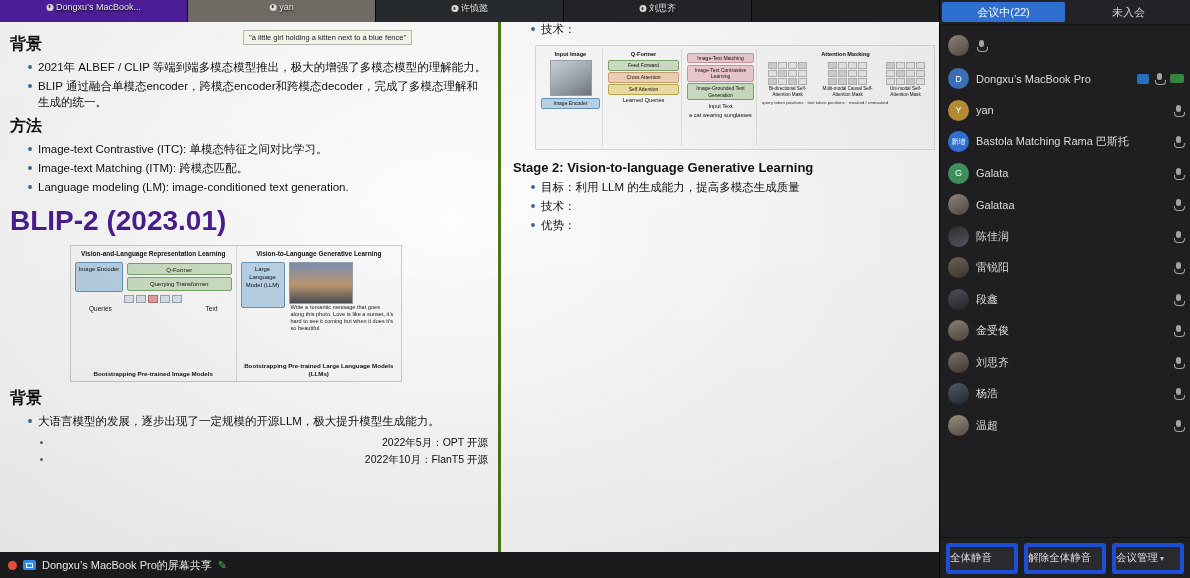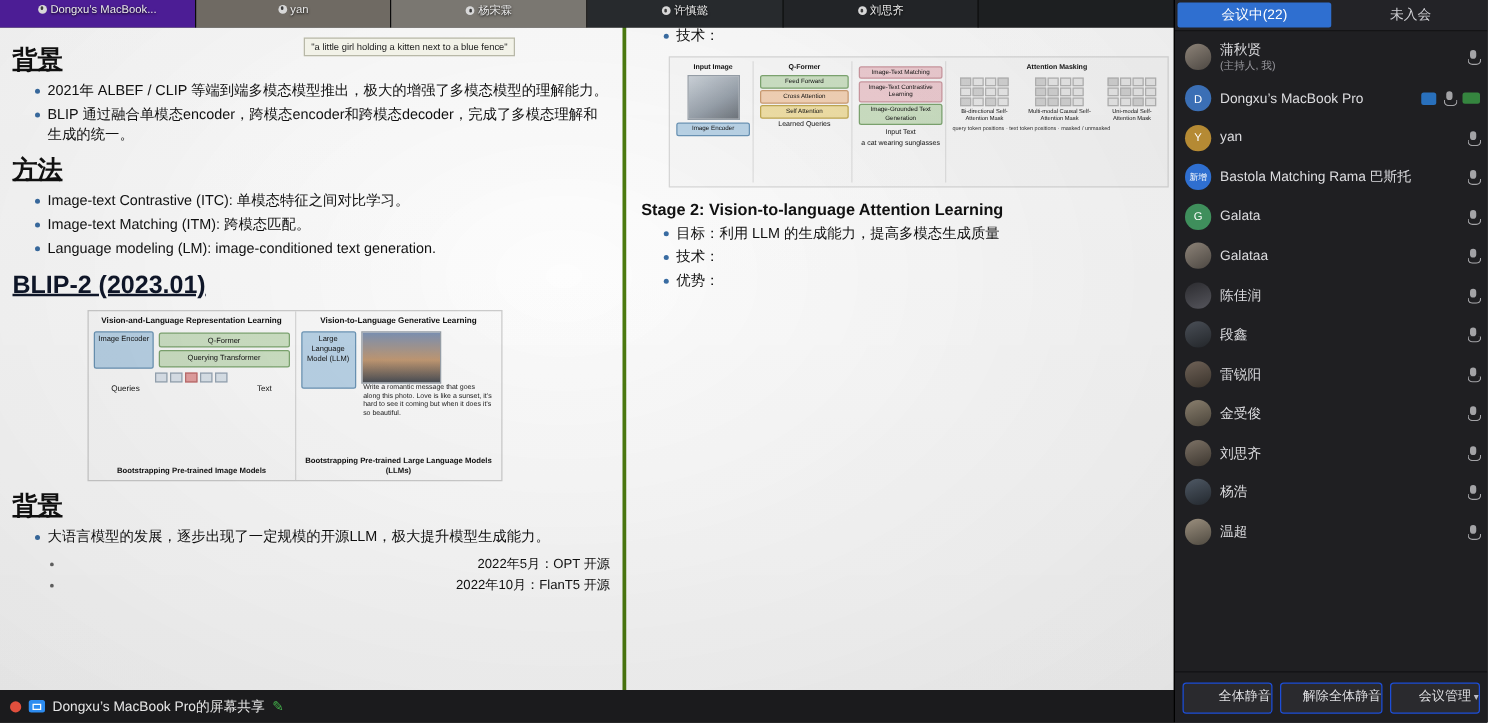--- a/index.html
+++ b/index.html
@@ -106,32 +106,30 @@
     left: 498px; top: 4px;
     width: 476px;
     height: 552px;
     padding: 14px 10px 0 12px;
     box-sizing: border-box;
     color: #111;
     border-left: 3px solid #4d7c0f;
   }
 
   h2.sec {
-    font-size: 20px;
+    font-size: 16px;
     font-weight: bold;
     margin: 6px 0 4px 0;
     color: #111;
-    text-decoration: underline;
   }
   h1.big {
-    font-size: 20px;
+    font-size: 28px;
     font-weight: bold;
     margin: 10px 0 6px 0;
-    color: #0f172a;
-    text-decoration: underline;
+    color: #4c1d95;
   }
   ul.lv1 {
     margin: 2px 0 6px 0;
     padding-left: 18px;
     list-style: none;
   }
   ul.lv1 > li {
     position: relative;
     font-size: 11.5px;
     line-height: 16px;
@@ -469,27 +467,27 @@
     display: flex;
     align-items: center;
     justify-content: space-around;
     gap: 6px;
     padding: 0 6px;
     background: #1f1f22;
   }
   .pbtn {
     flex: 1 1 0;
     height: 23px;
-    border: 1px solid #1d4ed8;
+    border: 4px solid #1d4ed8;
     border-radius: 3px;
     background: #2a2a2e;
     color: #dedee1;
     font-size: 10.5px;
     line-height: 21px;
-    text-align: right;
+    text-align: left;
     white-space: nowrap;
     overflow: hidden;
   }
   .pbtn.wide { flex: 1.15 1 0; }
   .caret { font-size: 8px; color: #bdbdc2; margin-left: 2px; }
 
   
   .bottom-strip {
     position: absolute;
     left: 0; bottom: 0;
@@ -666,21 +664,21 @@
           </div>
           <div style="font-size:4.4px;line-height:6px;margin-top:2px;color:#333;">
             <span>query token positions</span> ·
             <span>text token positions</span> ·
             <span>masked</span> /
             <span>unmasked</span>
           </div>
         </div>
       </div>
 
-      <div style="font-size:13px;font-weight:bold;margin:10px 0 4px 0;">Stage 2: Vision-to-language Attention Learning</div>
+      <div style="font-size:13px;font-weight:bold;margin:10px 0 4px 0;">Stage 2: Vision-to-language Generative Learning</div>
 
       <ul class="lv1">
         <li>
           <span>目标：</span><span>利用 LLM 的生成能力，提高多模态生成质量</span>
         </li>
         <li>技术：</li>
         <li>优势：</li>
       </ul>
     </div>
 
@@ -693,26 +691,20 @@
         <span class="mic-dot"></span>
         <span>Dongxu’s MacBook...</span>
       </div>
     </div>
     <div class="video-tile t2">
       <div class="tile-label">
         <span class="mic-dot"></span>
         <span>yan</span>
       </div>
     </div>
-    <div class="video-tile t3">
-      <div class="tile-label">
-        <span class="mic-dot"></span>
-        <span>杨宋霖</span>
-      </div>
-    </div>
     <div class="video-tile t4">
       <div class="tile-label">
         <span class="mic-dot"></span>
         <span>许慎懿</span>
       </div>
     </div>
     <div class="video-tile t5">
       <div class="tile-label">
         <span class="mic-dot"></span>
         <span>刘思齐</span>
@@ -732,24 +724,20 @@
   <div class="panel">
     <div class="panel-tabs">
       <div class="panel-tab active">会议中(22)</div>
       <div class="panel-tab">未入会</div>
     </div>
 
     <div class="panel-list">
 
       <div class="p-row host">
         <div class="avatar photo"></div>
-        <div class="p-name">
-          <span>蒲秋贤</span>
-          <span class="p-sub">(主持人, 我)</span>
-        </div>
         <div class="p-icons">
           <span class="ic mic"></span>
         </div>
       </div>
 
       <div class="p-row">
         <div class="avatar" style="background:#3b6fb5;">D</div>
         <div class="p-name">Dongxu’s MacBook Pro</div>
         <div class="p-icons">
           <span class="ic share"></span>
@@ -792,30 +780,30 @@
 
       <div class="p-row">
         <div class="avatar photo" style="background:linear-gradient(160deg,#2c2c30,#55555c);"></div>
         <div class="p-name">陈佳润</div>
         <div class="p-icons">
           <span class="ic mic"></span>
         </div>
       </div>
 
       <div class="p-row">
+        <div class="avatar photo" style="background:linear-gradient(160deg,#6f6257,#3a332c);"></div>
+        <div class="p-name">雷锐阳</div>
+        <div class="p-icons">
+          <span class="ic mic"></span>
+        </div>
+      </div>
+
+      <div class="p-row">
         <div class="avatar photo" style="background:linear-gradient(160deg,#4a4f57,#23262a);"></div>
         <div class="p-name">段鑫</div>
-        <div class="p-icons">
-          <span class="ic mic"></span>
-        </div>
-      </div>
-
-      <div class="p-row">
-        <div class="avatar photo" style="background:linear-gradient(160deg,#6f6257,#3a332c);"></div>
-        <div class="p-name">雷锐阳</div>
         <div class="p-icons">
           <span class="ic mic"></span>
         </div>
       </div>
 
       <div class="p-row">
         <div class="avatar photo" style="background:linear-gradient(160deg,#8a7f6e,#4a443a);"></div>
         <div class="p-name">金受俊</div>
         <div class="p-icons">
           <span class="ic mic"></span>

